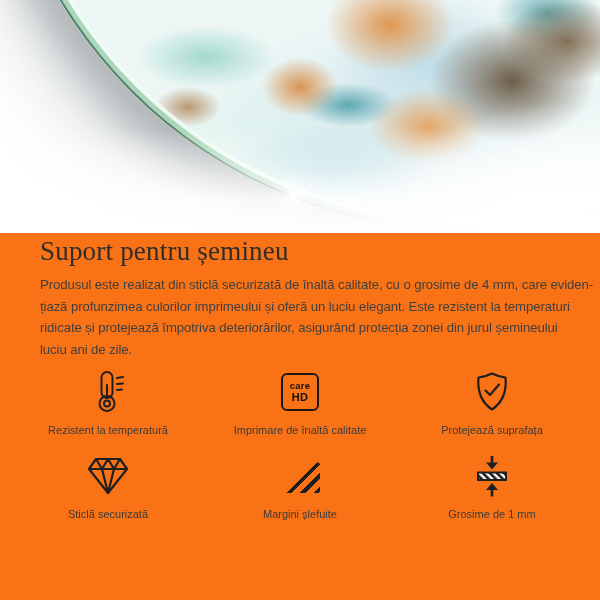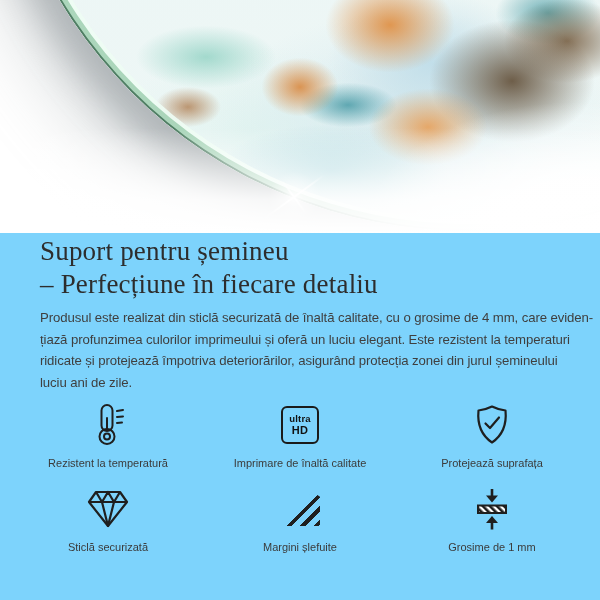--- a/index.html
+++ b/index.html
@@ -1,18 +1,18 @@
 <!DOCTYPE html>
 <html><head>
 <meta charset="utf-8">
 <style>
   * { margin:0; padding:0; box-sizing:border-box; }
   html,body { background:#fff; }
   .page {
-    position:relative; width:600px; height:600px; background:#7dd3fc; overflow:hidden;
+    position:relative; width:600px; height:600px; background:#f97316; overflow:hidden;
     font-family:"Liberation Sans","DejaVu Sans",sans-serif; color:#3f3f3f;
   }
 
   
   .hero { position:relative; width:600px; height:233px; overflow:hidden; background:#fff; }
   .glass-disc {
     position:absolute; left:-8px; top:-719px; width:950px; height:950px; border-radius:50%;
     background:
       radial-gradient(95px 70px at 398px 744px, rgba(224,146,72,.95) 0%, rgba(224,146,72,0) 68%),
       radial-gradient(55px 42px at 308px 806px, rgba(217,138,66,.90) 0%, rgba(217,138,66,0) 70%),
@@ -86,21 +86,20 @@
       <div class="sparkle-ray-h"></div>
       <div class="sparkle-ray-v"></div>
     </div>
     <div class="hero-fade-right"></div>
     <div class="hero-fade-bottom"></div>
   </div>
 
   <div class="content">
     <h1 class="page-title">
       <span>Suport pentru șemineu</span>
-      <span>– Perfecțiune în fiecare detaliu</span>
     </h1>
     <div class="desc">
       <span>Produsul este realizat din sticlă securizată de înaltă calitate, cu o grosime de 4 mm, care eviden-</span>
       <span>țiază profunzimea culorilor imprimeului și oferă un luciu elegant. Este rezistent la temperaturi</span>
       <span>ridicate și protejează împotriva deteriorărilor, asigurând protecția zonei din jurul șemineului</span>
       <span>luciu ani de zile.</span>
     </div>
   </div>
 
   <div class="features">
@@ -116,21 +115,21 @@
           <line x1="27" y1="14" x2="33" y2="13.4"></line>
           <line x1="27" y1="20" x2="32" y2="19.6"></line>
         </svg>
       </div>
       <div class="feature-label">Rezistent la temperatură</div>
     </div>
 
     <div class="feature">
       <div class="icon-box">
         <div class="uhd-box">
-          <span class="uhd-top">ultra</span>
+          <span class="uhd-top">care</span>
           <span class="uhd-bottom">HD</span>
         </div>
       </div>
       <div class="feature-label">Imprimare de înaltă calitate</div>
     </div>
 
     <div class="feature">
       <div class="icon-box">
         <svg class="ic" width="40" height="42" viewBox="0 0 40 42" fill="none" stroke="#1f1f1f" stroke-width="2.2" stroke-linecap="round" stroke-linejoin="round">
           <path d="M20 2.5 C24 4.5 29 6 33.5 6.5 C34.5 17 32.5 30 20 38.5 C7.5 30 5.5 17 6.5 6.5 C11 6 16 4.5 20 2.5 Z"></path>

